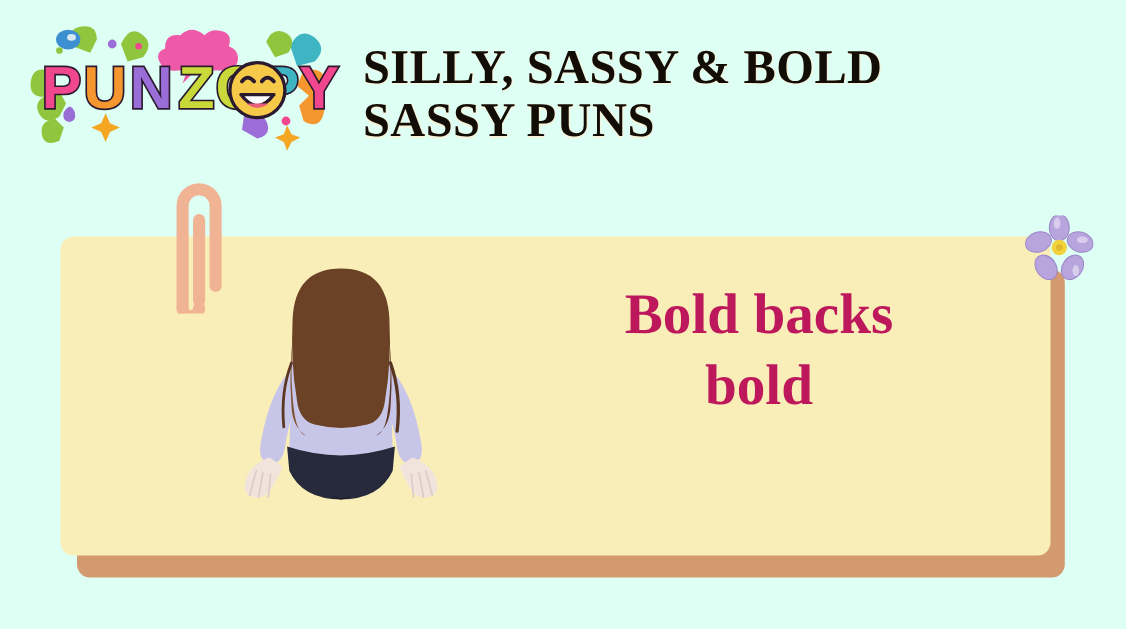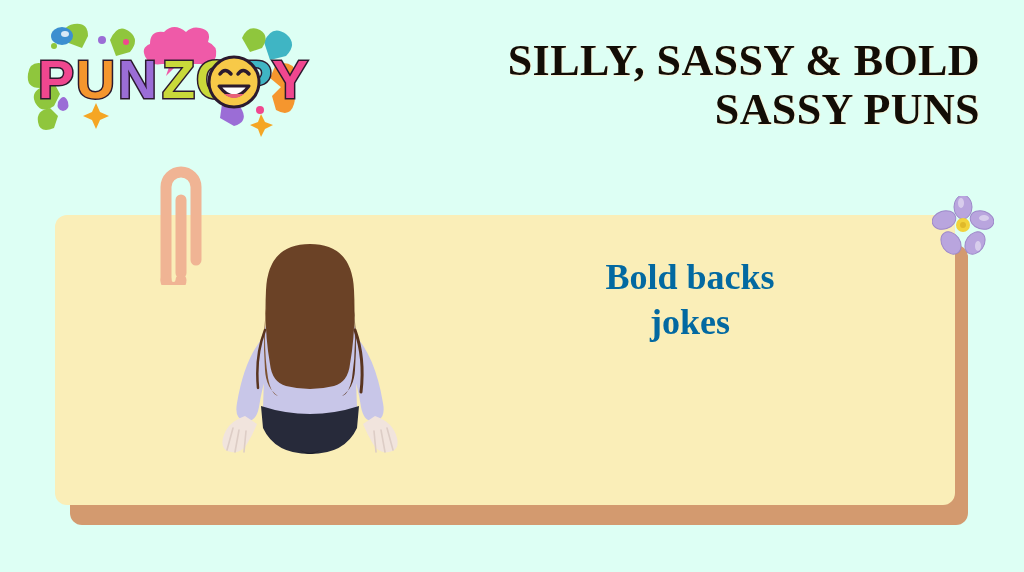--- a/index.html
+++ b/index.html
@@ -31,21 +31,21 @@
     height: 128px;
   }
   #logo svg { display: block; width: 100%; height: 100%; }
 
   
   #headline {
     position: absolute;
     left: 330px;
     top: 36px;
     width: 650px;
-    text-align: right;
+    text-align: left;
     font-family: "Liberation Serif", "DejaVu Serif", serif;
     font-weight: bold;
     font-size: 44px;
     line-height: 1.12;
     letter-spacing: 0.4px;
     color: #120d06;
     text-shadow: 0 1px 0 #f7f2d8, 1px 0 0 #f7f2d8;
   }
   #headline .hl-line { display: block; white-space: nowrap; }
 
@@ -107,23 +107,23 @@
   
   #pun {
     position: absolute;
     left: 470px;
     top: 255px;
     width: 440px;
     z-index: 3;
     text-align: center;
     font-family: "Liberation Serif", "DejaVu Serif", serif;
     font-weight: bold;
-    font-size: 36px;
+    font-size: 52px;
     line-height: 1.24;
-    color: #0369a1;
+    color: #be185d;
   }
   #pun .pun-line { display: block; white-space: nowrap; }
 </style>
 </head>
 <body>
 
 <div id="poster">
 
   <div id="logo">
     <svg viewBox="0 0 300 128" xmlns="http://www.w3.org/2000/svg" aria-label="Punzcopy logo">
@@ -246,16 +246,16 @@
       <path d="M63 56 q-6 46 0 84 q3 16 10 18 q-12 -8 -13 -26 q-3 -40 3 -76 z" fill="#7d5231"></path>
       <path d="M147 58 q6 44 0 82 q-3 16 -10 18 q12 -8 13 -26 q3 -38 -3 -74 z" fill="#5a3520"></path>
 
       <path d="M150 92 q10 28 6 62" stroke="#5a3520" stroke-width="3" fill="none" stroke-linecap="round"></path>
       <path d="M60 92 q-10 26 -7 58" stroke="#5a3520" stroke-width="2.5" fill="none" stroke-linecap="round"></path>
     </svg>
   </div>
 
   <div id="pun">
     <span class="pun-line">Bold backs</span>
-    <span class="pun-line">jokes</span>
+    <span class="pun-line">bold</span>
   </div>
 
 </div>
 
 </body></html>

